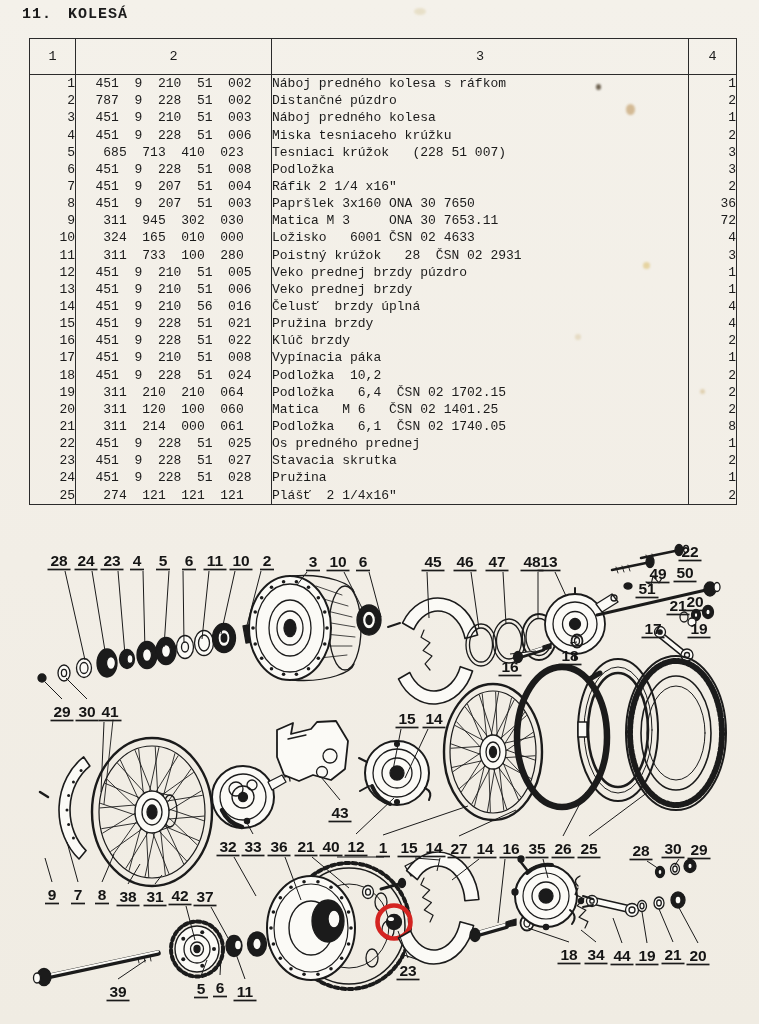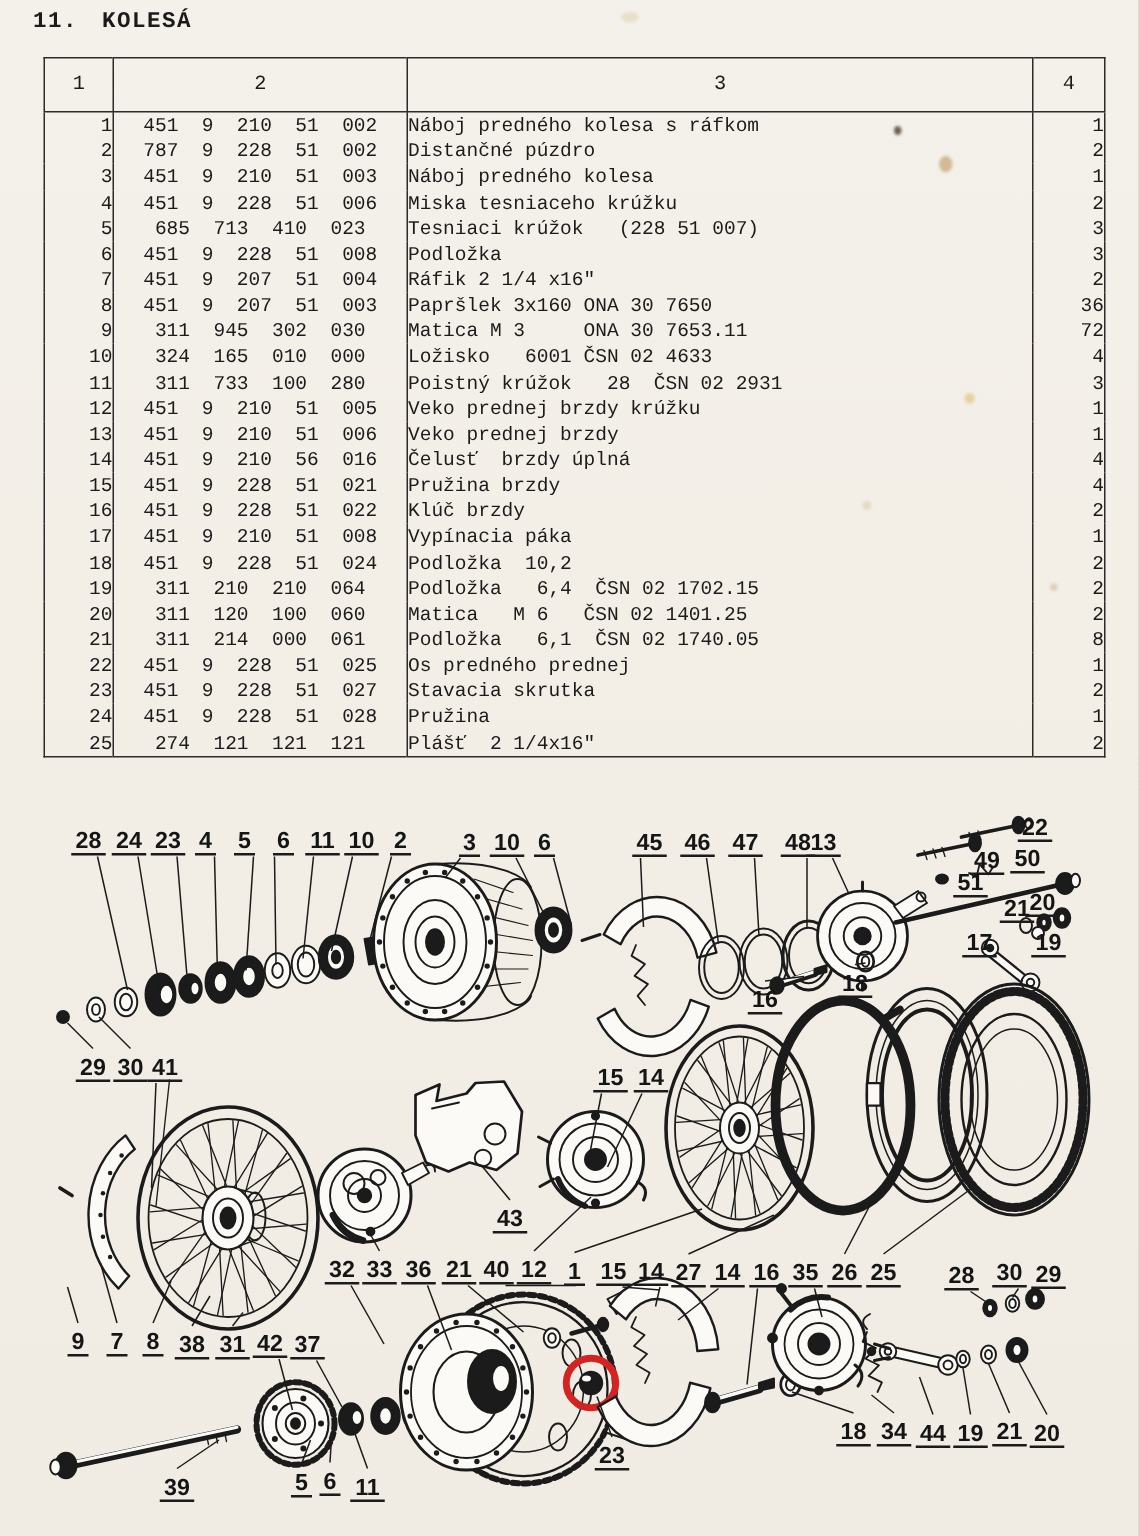--- a/index.html
+++ b/index.html
@@ -114,21 +114,21 @@
           </tr>
           <tr>
             <td class="c1">11</td>
             <td class="c2">311  733  100  280</td>
             <td class="c3">Poistný krúžok   28  ČSN 02 2931</td>
             <td class="c4">3</td>
           </tr>
           <tr>
             <td class="c1">12</td>
             <td class="c2">451  9  210  51  005</td>
-            <td class="c3">Veko prednej brzdy krúžku</td>
+            <td class="c3">Veko prednej brzdy púzdro</td>
             <td class="c4">1</td>
           </tr>
           <tr>
             <td class="c1">13</td>
             <td class="c2">451  9  210  51  006</td>
             <td class="c3">Veko prednej brzdy</td>
             <td class="c4">1</td>
           </tr>
           <tr>
             <td class="c1">14</td>

